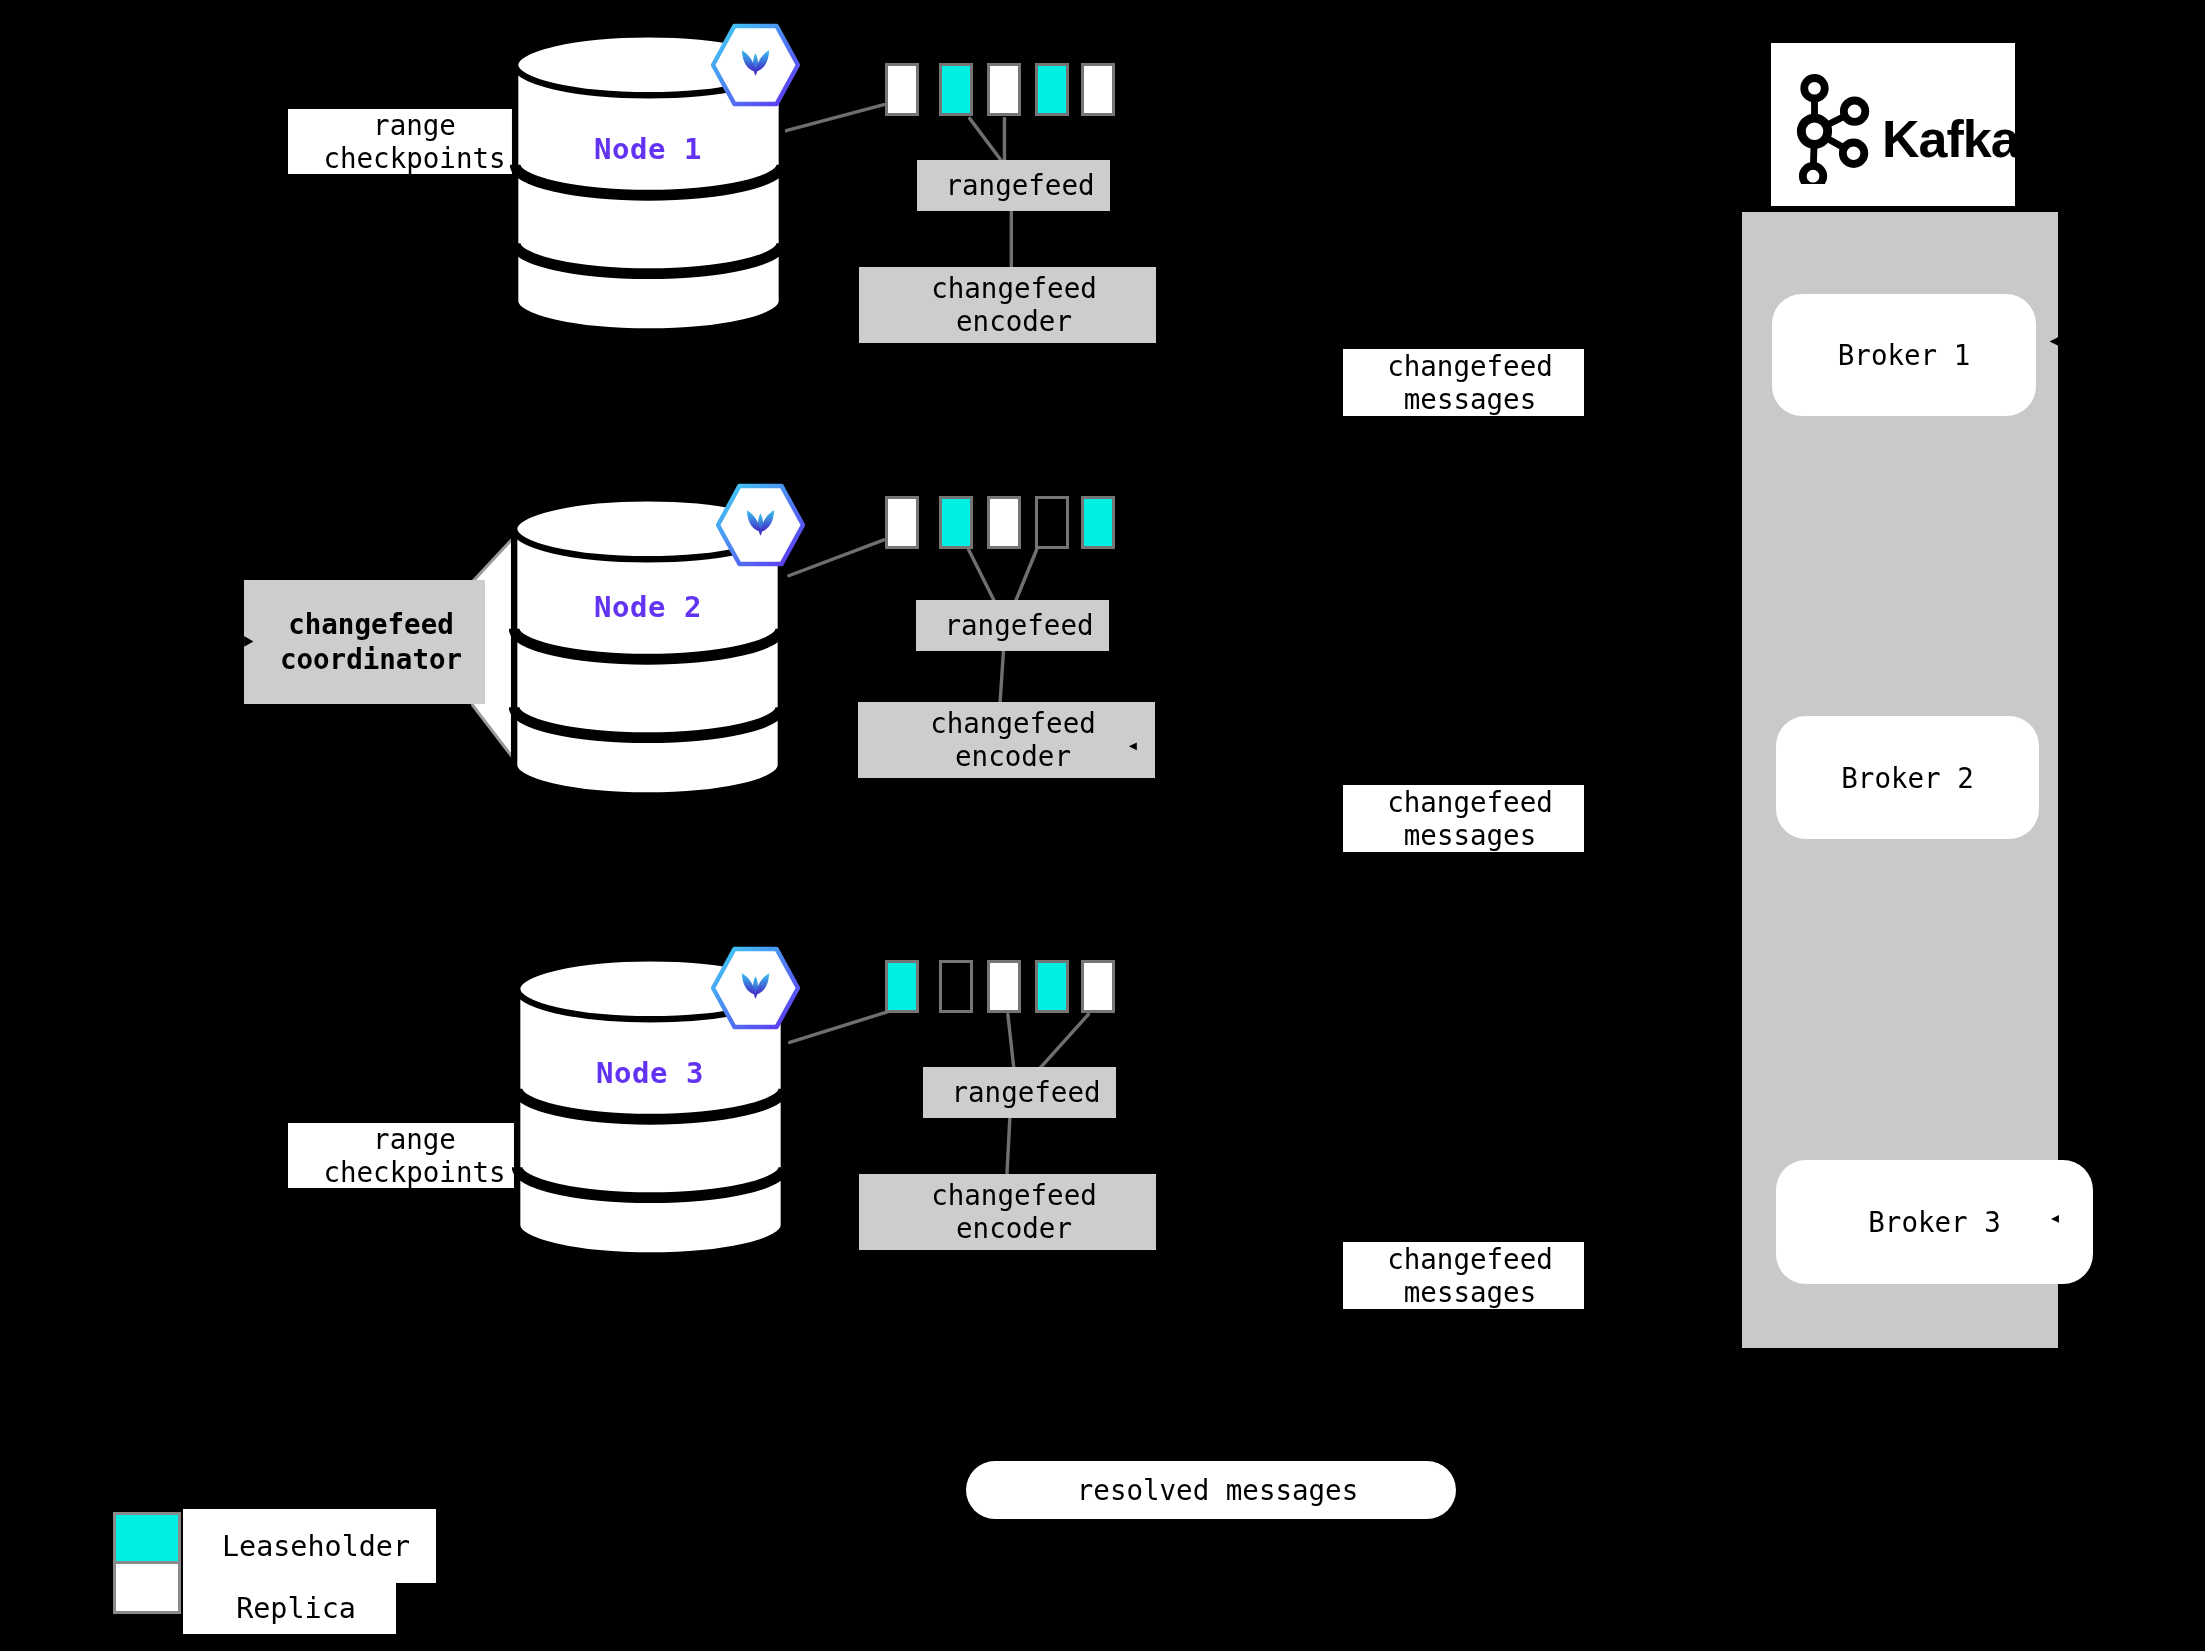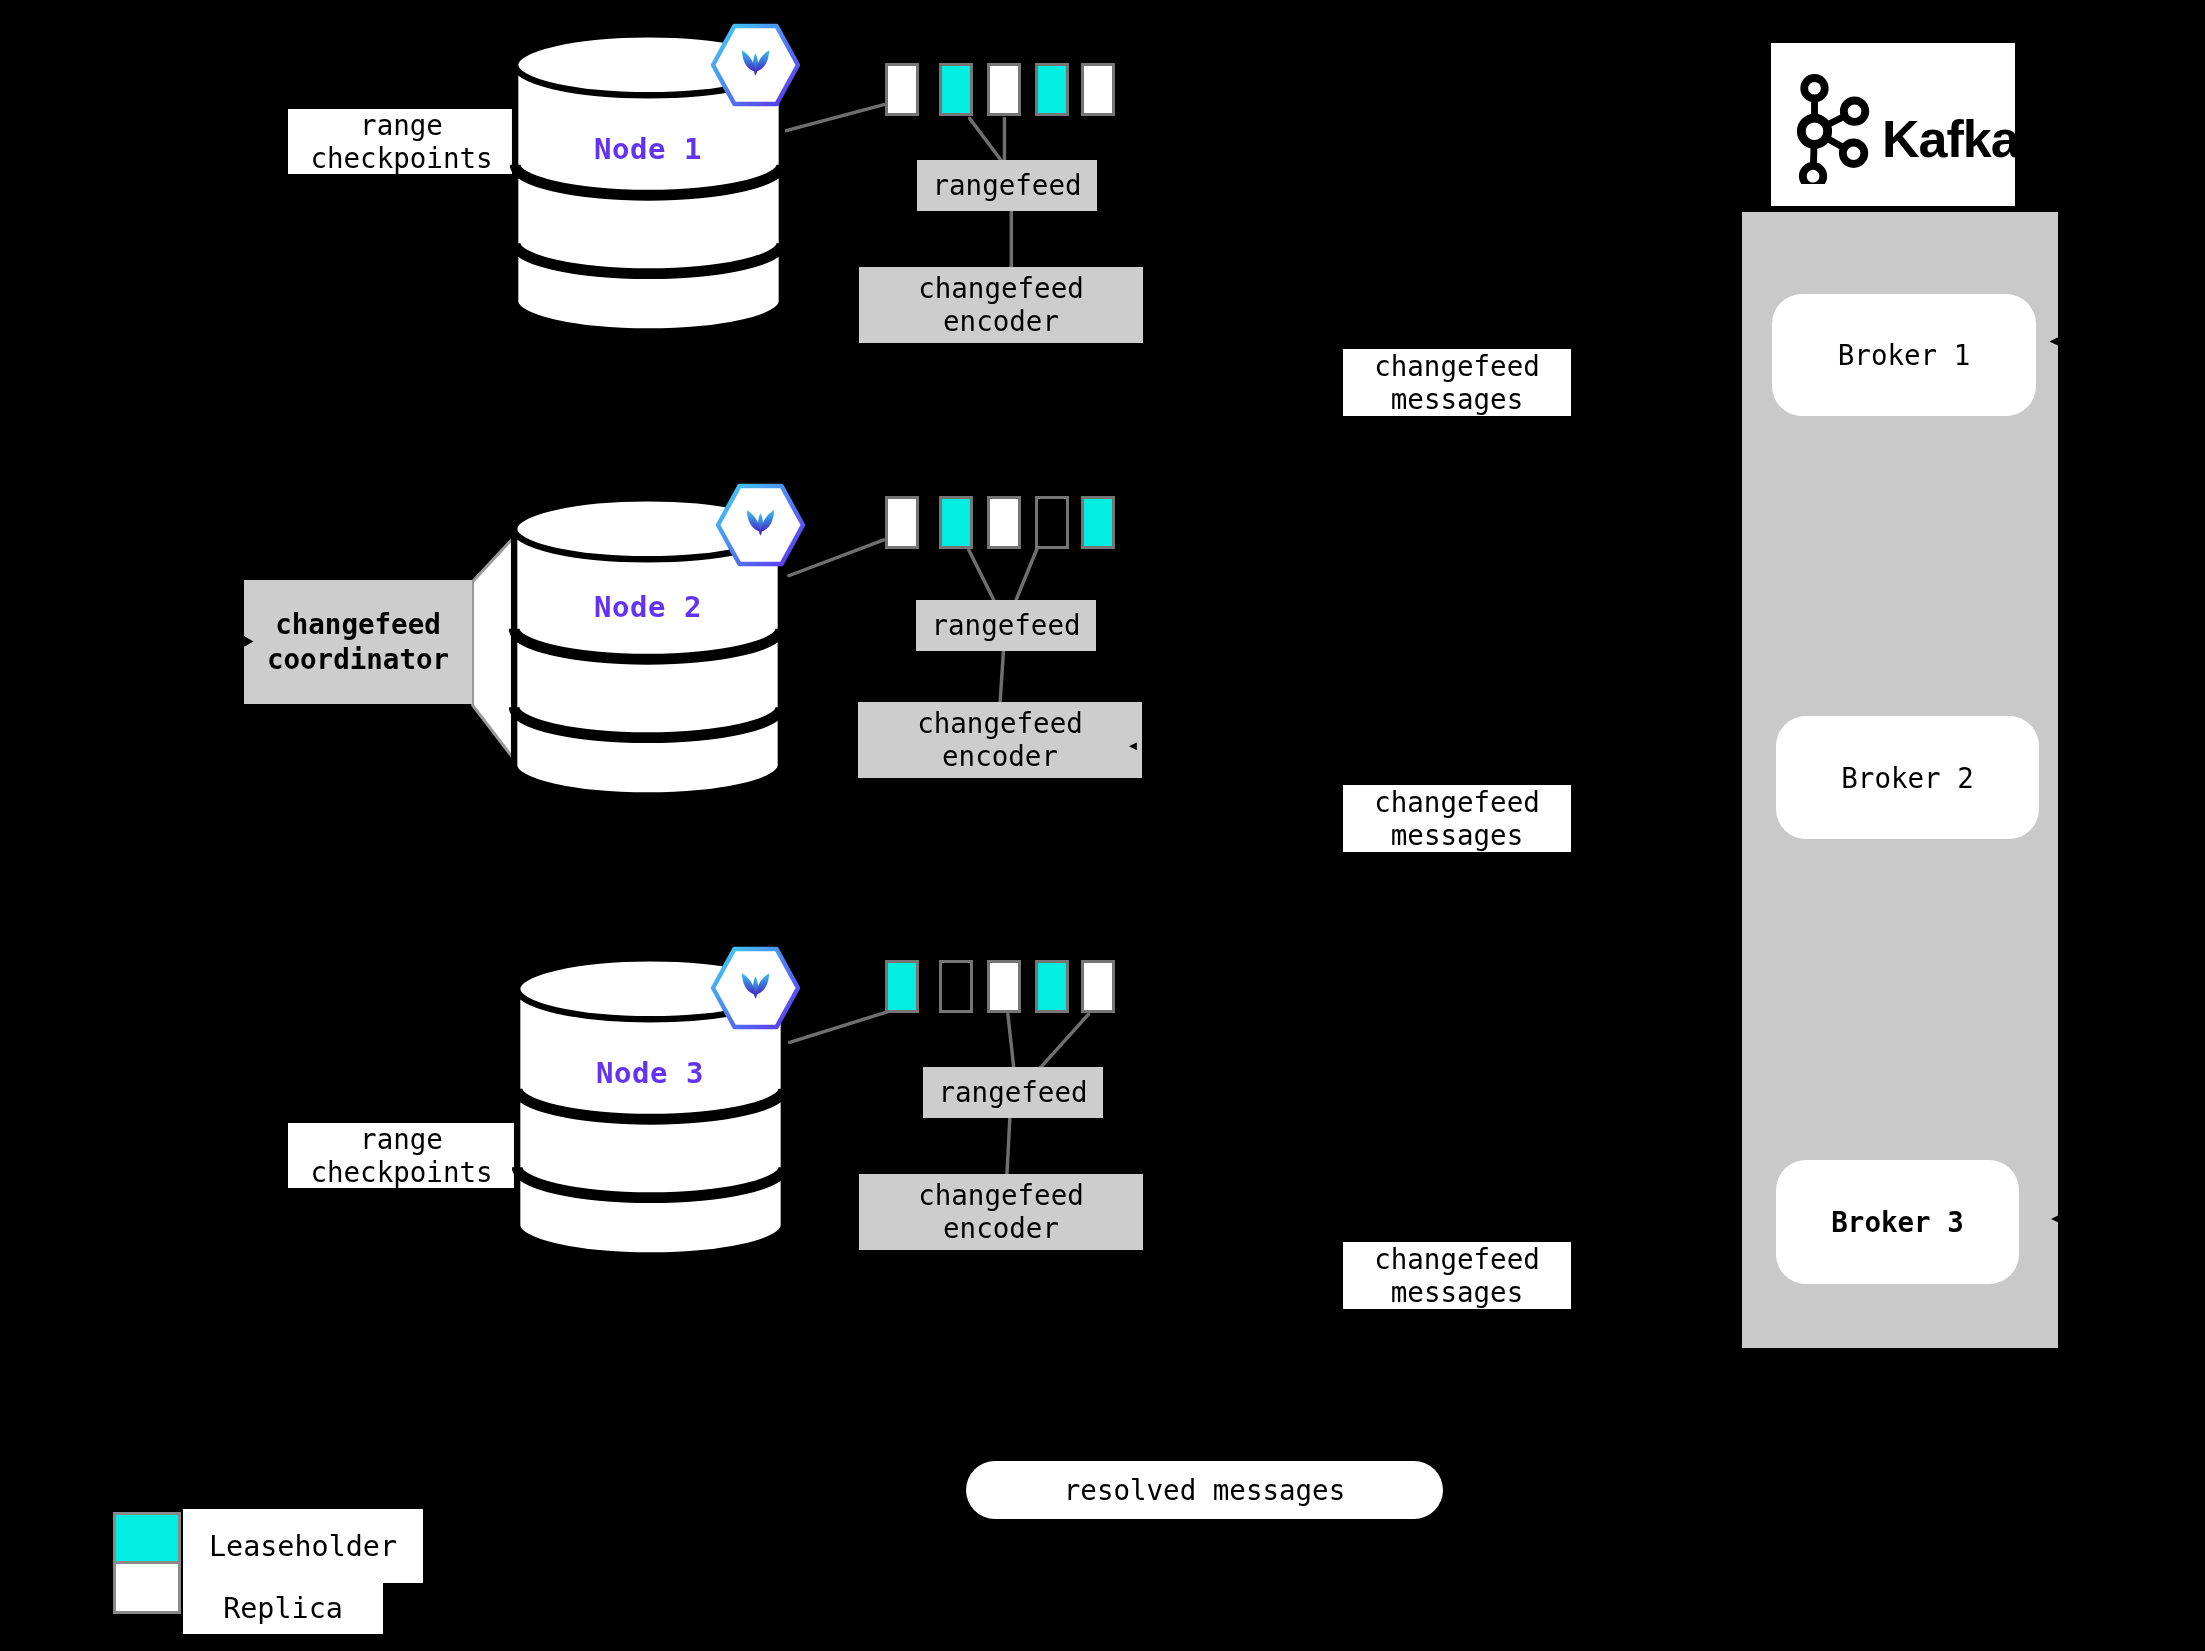--- a/index.html
+++ b/index.html
@@ -1,21 +1,21 @@
 <!DOCTYPE html>
 <html style="font-size:7.8px"><head>
 <meta charset="utf-8">
 <style>
   html,body{margin:0;padding:0;background:#000;}
   body{width:2205px;height:1652px;position:relative;overflow:hidden;
        font-family:"DejaVu Sans Mono","Liberation Mono",monospace;}
   .abs{position:absolute;}
   .whitebox{background:#ffffff;color:#000;}
   .graybox{background:#cdcdcd;color:#000;}
-  .center2{display:flex;flex-direction:column;align-items:center;justify-content:center;text-align:center;}
+  .center2{display:flex;flex-direction:column;align-items:center;justify-content:center;text-align:center;padding-left:13px;}
   .line56{font-size:27.5px;line-height:33px;white-space:pre;}
   .bold{font-weight:bold;}
   .node-label{font-size:29px;font-weight:bold;text-align:center;color:#6333f2;letter-spacing:0.5px;}
   .sq{position:absolute;width:34px;height:53px;border:3.4px solid #757575;box-sizing:border-box;background:#fff;}
   .broker{position:absolute;background:#fff;border-radius:30px;display:flex;align-items:center;justify-content:center;
           font-size:27.5px;color:#000;}
   .pill{border-radius:29px;margin-top:8px;}
   svg{display:block;}
   .layer{position:absolute;left:0;top:0;pointer-events:none;}
 </style>
@@ -179,21 +179,21 @@
   </svg>
   <span class="abs" style="left:111px;top:66px;font-family:'Liberation Sans',sans-serif;font-weight:bold;font-size:52px;letter-spacing:-1px;color:#000;">Kafka</span>
 </div>
 
 <div class="broker" style="left:1772px;top:294px;width:264px;height:122px;">
     <span>Broker 1</span>
   </div>
 <div class="broker" style="left:1776px;top:716px;width:263px;height:123px;">
     <span>Broker 2</span>
   </div>
-<div class="broker" style="left:1776px;top:1160px;width:243px;height:124px;font-weight:bold;">
+<div class="broker" style="left:1776px;top:1160px;width:317px;height:124px;">
     <span>Broker 3</span>
   </div>
 
 <div class="abs whitebox center2 line56 pill" style="left:966px;top:1453px;width:477px;height:58px;">
   <span>resolved messages</span>
 </div>
 
 <div class="abs" style="left:111px;top:1509px;">
   <div class="abs" style="left: 2px; top: 2.9px; width: 68px; height: 52px; border: 3.4px solid rgb(138, 138, 138); box-sizing: border-box; background: rgb(0, 239, 226);"></div>
   <div class="abs" style="left: 2px; top: 52px; width: 68px; height: 53px; border: 3.4px solid rgb(138, 138, 138); box-sizing: border-box; background: rgb(255, 255, 255);"></div>

